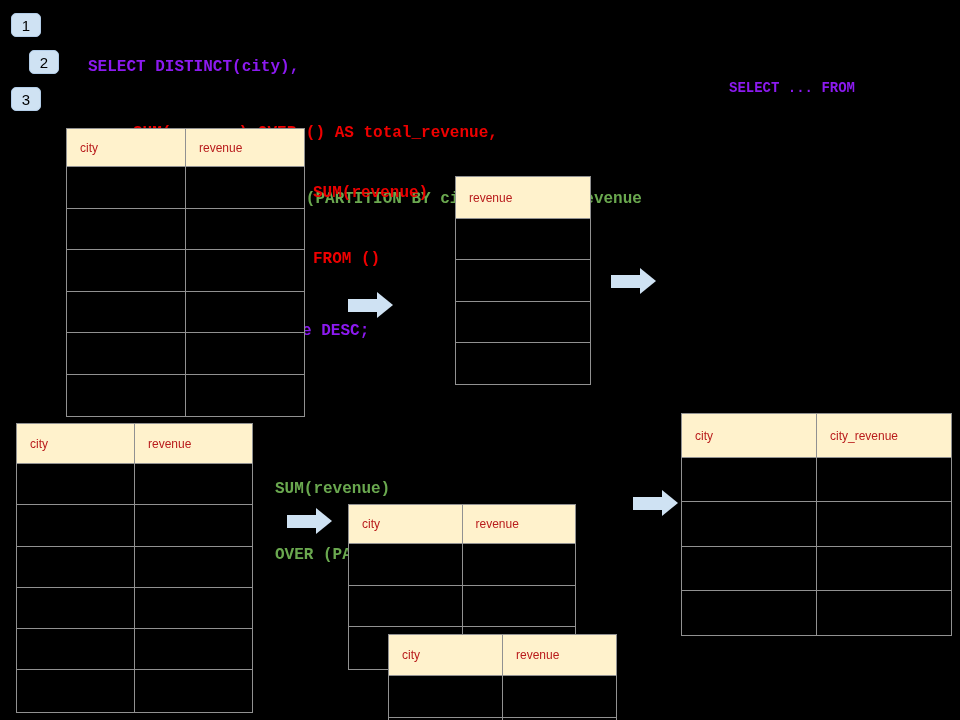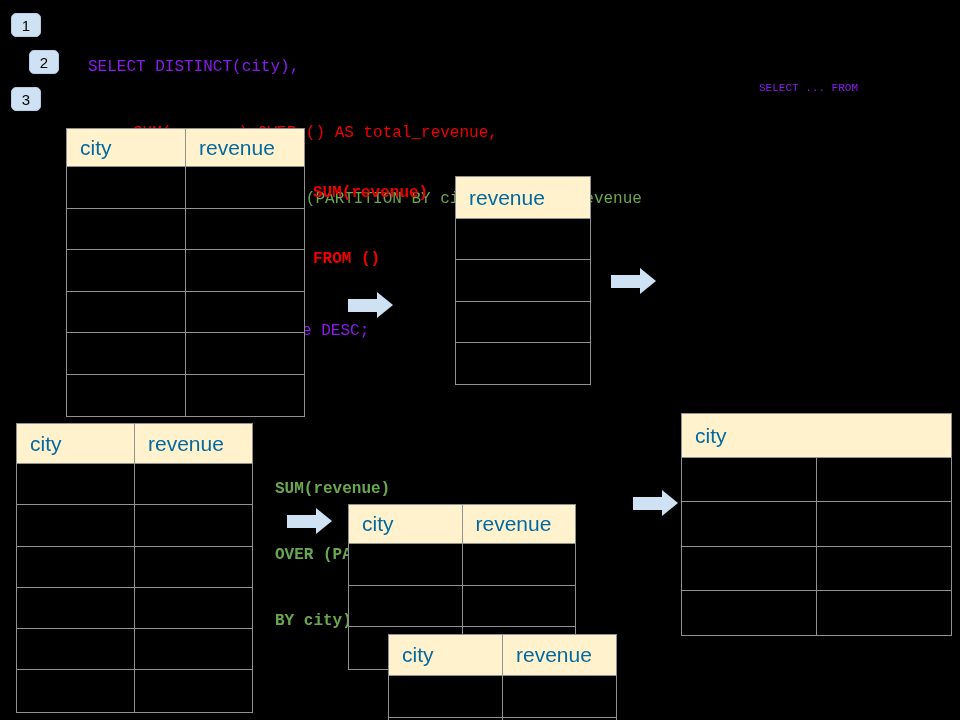--- a/index.html
+++ b/index.html
@@ -2,44 +2,44 @@
 <html style="--background: #000000; --code-purple: #8c1af0; --code-red: #ee0000; --code-green: #6aa84f; --table-header-bg: #fff2cc; --table-border: #919191; --arrow-fill: #cfe2f3; --badge-bg: #cfe2f3;"><head>
 <meta charset="utf-8">
 <style>
   * { box-sizing: border-box; margin: 0; padding: 0; }
   html, body { width: 960px; height: 720px; background: #000; }
   body { position: relative; overflow: hidden; font-family: "Liberation Sans", sans-serif; }
 
   #canvas { position: absolute; inset: 0; width: 960px; height: 720px; background: var(--background, #000); overflow: hidden; }
 
   
-  .code { position: absolute; font-family: "Liberation Mono", "DejaVu Sans Mono", monospace; font-weight: normal; white-space: pre; }
+  .code { position: absolute; font-family: "Liberation Mono", "DejaVu Sans Mono", monospace; font-weight: bold; white-space: pre; }
   .code-main { left: 88px; top: 12px; font-size: 16px; line-height: 22px; }
-  .code-side { left: 759px; top: 36px; font-size: 11px; line-height: 21px; }
+  .code-side { left: 729px; top: 36px; font-size: 14px; line-height: 21px; }
   .ann { position: absolute; font-family: "Liberation Mono", "DejaVu Sans Mono", monospace; font-weight: bold; font-size: 16px; line-height: 22px; white-space: pre; }
   .ann-total { left: 313px; top: 138px; }
   .ann-partition { left: 275px; top: 434px; }
   .c-purple { color: var(--code-purple, #8c1af0); }
   .c-red    { color: var(--code-red, #ee0000); }
   .c-green  { color: var(--code-green, #6aa84f); }
   .ind-1 { padding-left: 22px; }
   .ind-2 { padding-left: 45px; }
 
   
   .badge { position: absolute; width: 30px; height: 24px; background: var(--badge-bg, #cfe2f3);
            border: 1px solid #b3cde8; border-radius: 5px; color: #000; font-size: 15px;
            display: flex; align-items: center; justify-content: center; }
   .badge-1 { left: 11px; top: 13px; }
   .badge-2 { left: 29px; top: 50px; }
   .badge-3 { left: 11px; top: 87px; }
 
   
   .dtable { position: absolute; border: 1px solid var(--table-border, #919191); }
   .thead { display: flex; background: var(--table-header-bg, #fff2cc); border-bottom: 1px solid var(--table-border, #919191); }
-  .hcell { flex: 1; display: flex; align-items: center; padding-left: 13px; font-size: 21px; color: #0369a1;
+  .hcell { flex: 1; display: flex; align-items: center; padding-left: 13px; font-size: 12px; color: #b91c1c;
            border-right: 1px solid var(--table-border, #919191); overflow: hidden; }
   .hcell:last-child { border-right: none; }
   .trow { display: flex; border-bottom: 1px solid var(--table-border, #919191); }
   .trow:last-child { border-bottom: none; }
   .bcell { flex: 1; background: #000; border-right: 1px solid var(--table-border, #919191); }
   .bcell:last-child { border-right: none; }
 
   .tbl-t1 { left: 66px;  top: 128px; width: 239px; }
   .tbl-t1 .thead { height: 38px; } .tbl-t1 .trow { height: 41.5px; }
   .tbl-t2 { left: 455px; top: 176px; width: 136px; }
@@ -85,21 +85,20 @@
   </div>
 
   <div class="ann ann-total c-red">
     <div>SUM(revenue)</div>
     <div>FROM ()</div>
   </div>
 
   <div class="ann ann-partition c-green">
     <div>SUM(revenue)</div>
     <div>OVER (PARTITION</div>
-    <div>BY city)</div>
   </div>
 
   <div class="dtable tbl-t1">
       <div class="thead">
         <div class="hcell">city</div>
         <div class="hcell">revenue</div>
       </div>
       <div class="trow">
         <div class="bcell"></div>
         <div class="bcell"></div>
@@ -200,20 +199,21 @@
         <div class="bcell"></div>
       </div>
       <div class="trow">
         <div class="bcell"></div>
         <div class="bcell"></div>
       </div>
     </div>
   <div class="dtable tbl-t6">
       <div class="thead">
         <div class="hcell">city</div>
+        <div class="hcell">city_revenue</div>
       </div>
       <div class="trow">
         <div class="bcell"></div>
         <div class="bcell"></div>
       </div>
       <div class="trow">
         <div class="bcell"></div>
         <div class="bcell"></div>
       </div>
       <div class="trow">

